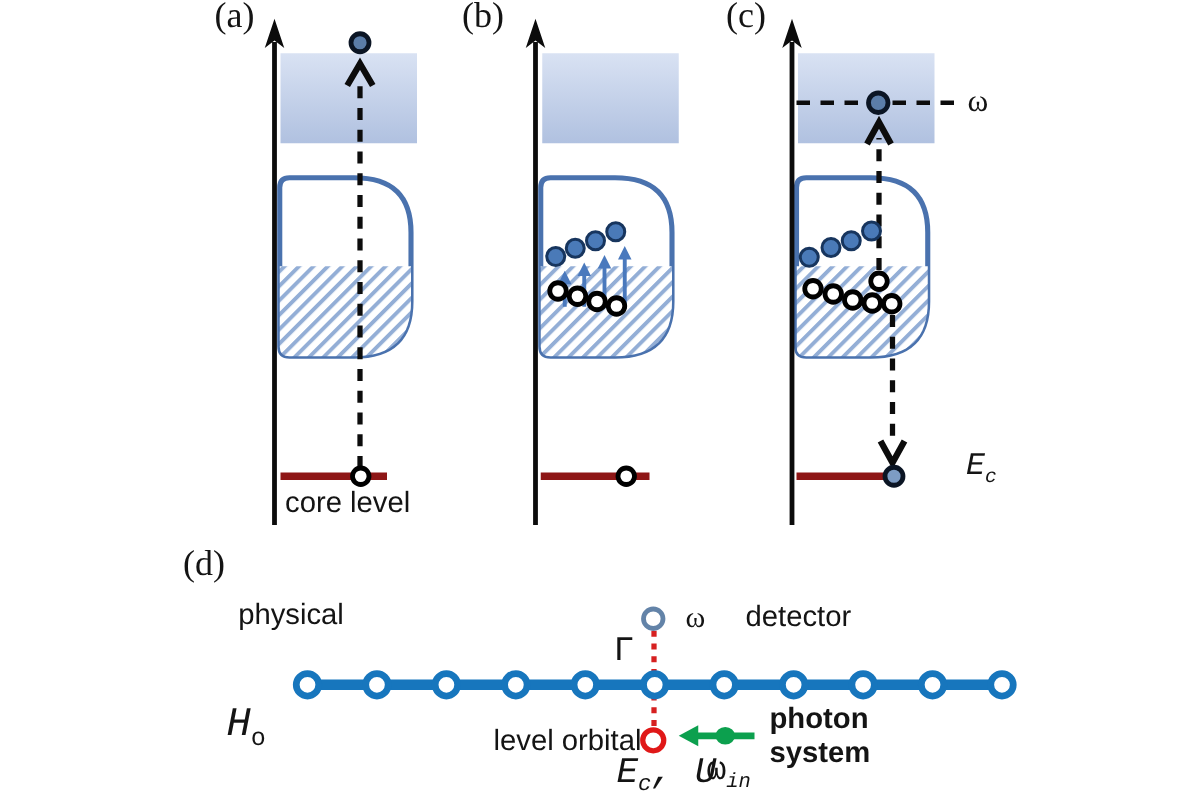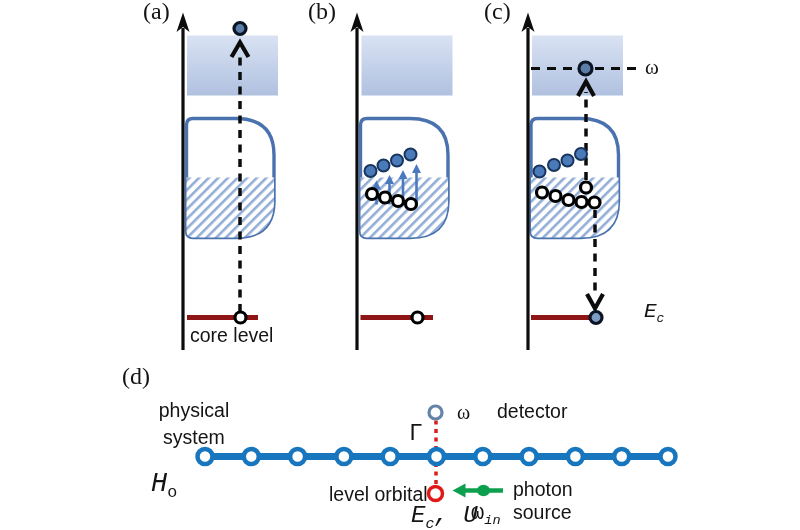--- a/index.html
+++ b/index.html
@@ -7,21 +7,21 @@
          font-family:"Liberation Sans", sans-serif; color:#141414; overflow:hidden; }
   svg.layer { position:absolute; left:0; top:0; }
   .t { position:absolute; white-space:nowrap; line-height:1.05; }
   .serif { font-family:Liberation Mono, monospace; }
   .ital { font-style:italic; }
   .panel-label { font-family:"Liberation Serif", serif; font-size:24px; }
   .lbl { font-size:19.5px; }
   .grk { font-family:"Liberation Serif", serif; font-size:21px; }
   sub.s { font-size:62%; line-height:0; }
   .sysblock { left:118px; top:397px; width:80px; text-align:center; line-height:27px;margin-left:36px; }
-  .photonblock { left:513px; top:478px; line-height:22.5px; }
+  .photonblock { left:513px; top:468px; line-height:22.5px;font-weight:bold; }
 </style>
 </head>
 <body>
 
 <div class="fig">
 
   <svg class="layer" width="800" height="530" viewBox="0 0 800 530">
     <defs>
       <linearGradient id="bandGrad" x1="0" y1="0" x2="0" y2="1">
         <stop offset="0" stop-color="#d9e2f3"></stop>
@@ -150,35 +150,34 @@
   <span class="t panel-label" style="left:122px; top:364px;">(d)</span>
 
   <span class="t lbl" style="left:190px; top:325px;">core level</span>
 
   <span class="t grk" style="left:645px; top:56px;">ω</span>
 
   <span class="t serif ital" style="left:644px; top:301px; font-size:21px;"><span>E</span><sub class="s">c</sub></span>
 
   <span class="t lbl sysblock">
       <span style="display:block">physical</span>
-      <span style="display:block">system</span>
     </span>
 
   <span class="t serif ital" style="left:151px; top:470px; font-size:27px;"><span>H</span><sub class="s" style="font-style:normal">o</sub></span>
 
   <span class="t serif" style="left:409px; top:422px; font-size:23px;">Γ</span>
 
   <span class="t grk" style="left:457px; top:402px; font-size:20px;">ω</span>
 
   <span class="t lbl" style="left:497px; top:401px;text-align:center;">detector</span>
 
   <span class="t lbl" style="left:329px; top:484px;">level orbital</span>
 
   <span class="t serif ital" style="left:411px; top:503px; font-size:24px;"><span>E</span><sub class="s">c</sub><span>, U</span></span>
 
   <span class="t serif" style="left:471px; top:502px; font-size:22px;"><span>ω</span><sub class="s ital">in</sub></span>
 
   <span class="t lbl photonblock">
       <span style="display:block">photon</span>
-      <span style="display:block">source</span>
+      <span style="display:block">system</span>
     </span>
 
 </div>
 
 </body></html>

